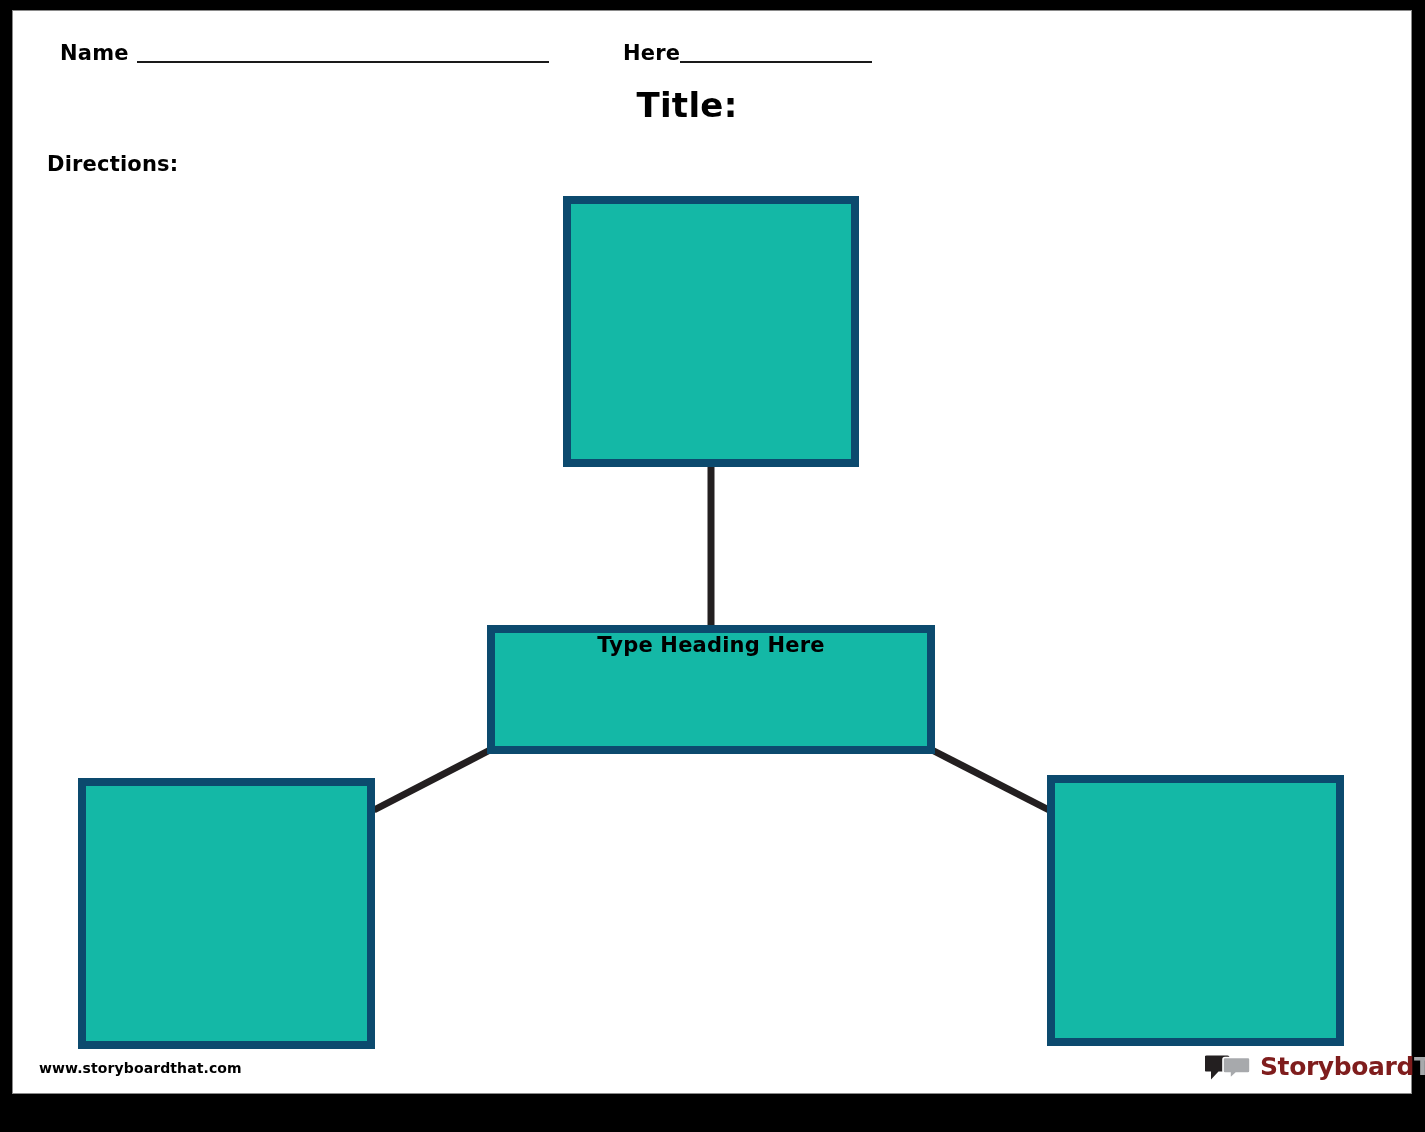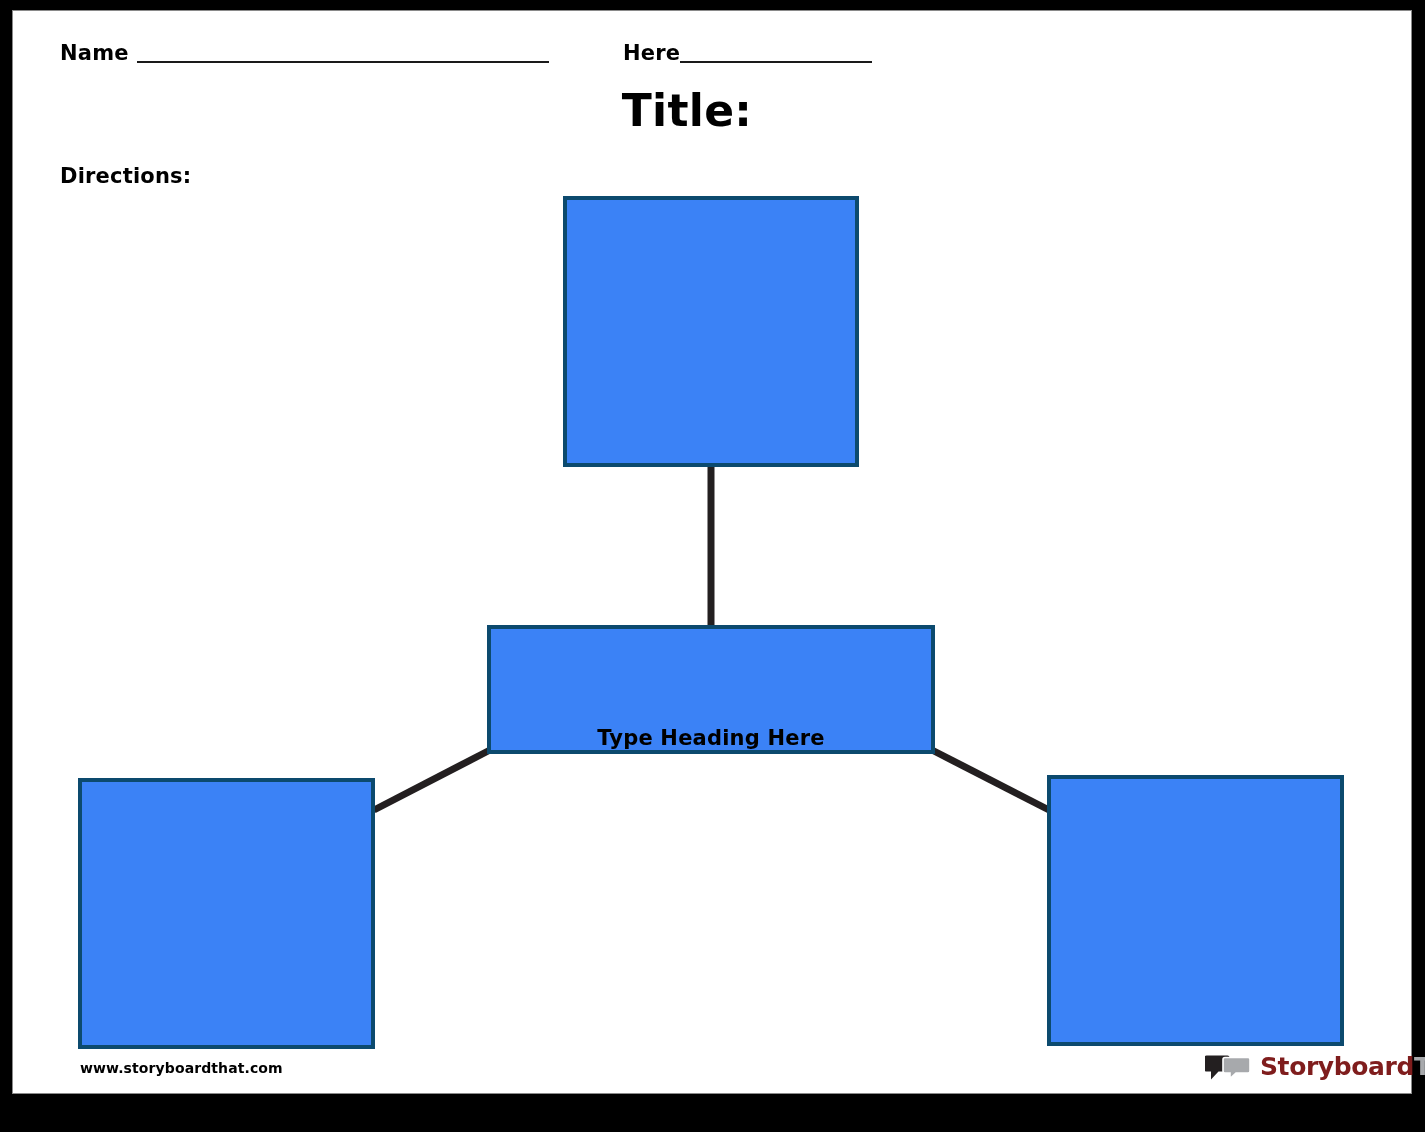--- a/index.html
+++ b/index.html
@@ -55,55 +55,54 @@
   #date-rule { left: 667px; top: 50px; width: 192px; }
 
   
   #title-heading {
     position: absolute;
     left: 0;
     top: 74px;
     width: 1398px;
     text-align: center;
     font-weight: bold;
-    font-size: 44px;
+    font-size: 34px;
     color: #000000;
     letter-spacing: .3px;
   }
   #title-heading span { position: relative; left: -25px; }
 
   
   #directions-label {
     position: absolute;
-    left: 47px;
+    left: 34px;
     top: 141px;
     font-weight: bold;
     font-size: 21px;
     color: #000000;
     letter-spacing: .2px;
-    margin-top: 12px;
   }
 
   
   #diagram-canvas {
     position: absolute;
     left: 0;
     top: 0;
     width: 1398px;
     height: 1082px;
   }
 
   
   .organizer-box {
     position: absolute;
-    background: #3b82f6;
-    border: 4px solid #0c4a6e;
+    background: #14b8a6;
+    border: 8px solid #0c4a6e;
     box-sizing: border-box;
     display: flex;
-    align-items: flex-end;
+    align-items: flex-start;
     justify-content: center;
   }
   #top-box      { left: 550px;  top: 185px; width: 296px; height: 271px; }
   #heading-box  { left: 474px;  top: 614px; width: 448px; height: 129px; }
   #left-box     { left: 65px;   top: 767px; width: 297px; height: 271px; }
   #right-box    { left: 1034px; top: 764px; width: 297px; height: 271px; }
 
   .box-caption {
     font-weight: bold;
     font-size: 21px;
@@ -123,21 +122,20 @@
 
   
   #footer-url {
     position: absolute;
     left: 26px;
     top: 1049px;
     font-weight: bold;
     font-size: 14px;
     color: #000000;
     letter-spacing: .1px;
-    margin-left: 41px;
   }
 
   #brand-logo {
     position: absolute;
     left: 1192px;
     top: 1041px;
     display: flex;
     align-items: center;
     gap: 9px;
   }

